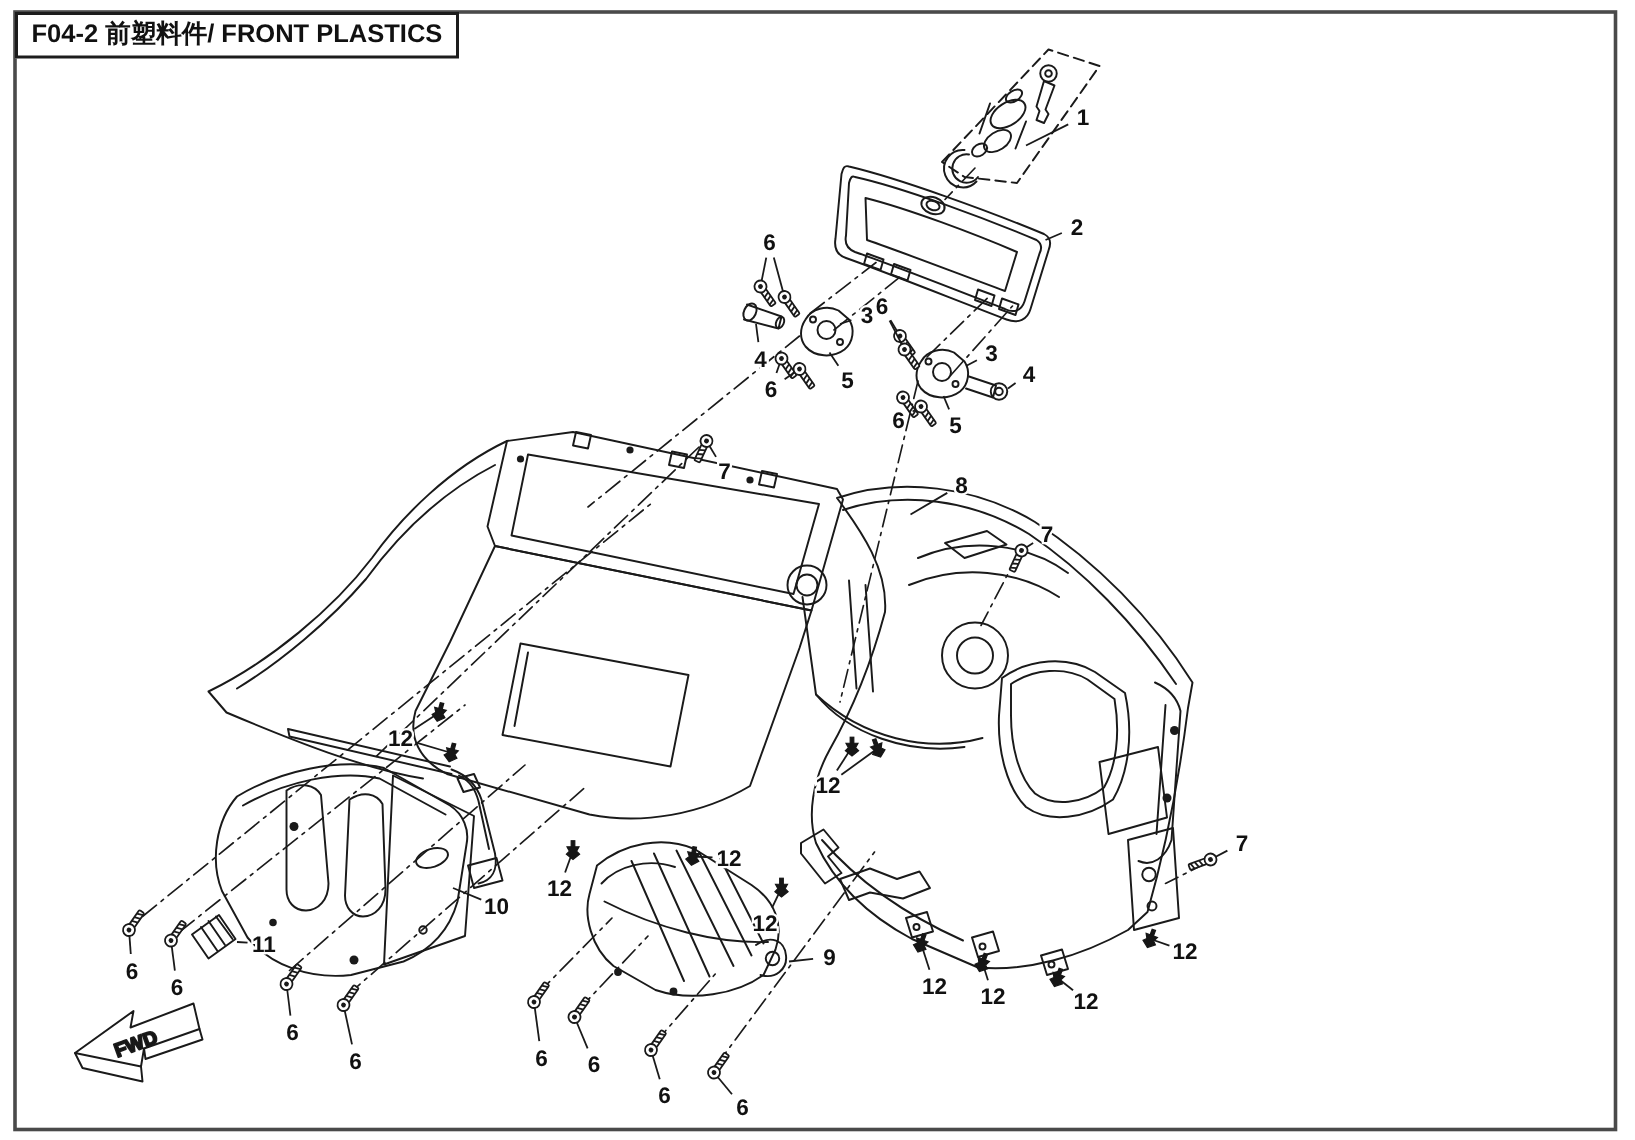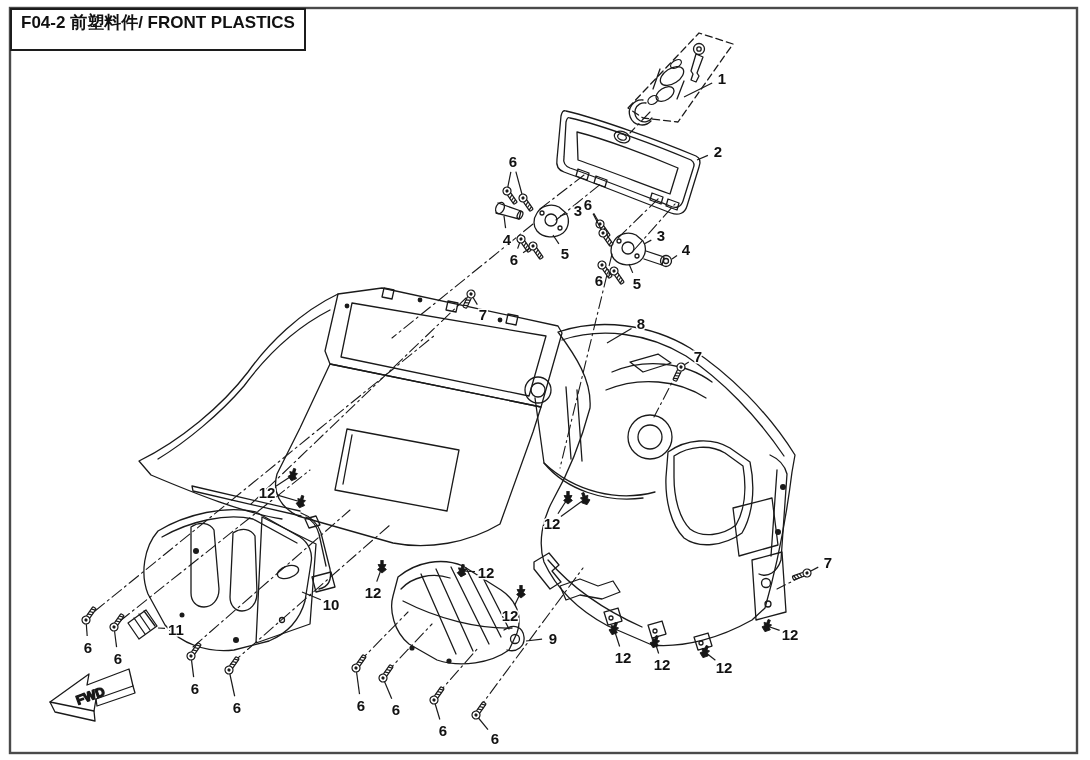--- a/index.html
+++ b/index.html
@@ -1,20 +1,20 @@
 <!DOCTYPE html>
 <html><head>
 <meta charset="utf-8">
 <style>
   html,body{margin:0;padding:0;background:#fff;}
   #page{position:relative;width:1090px;height:760px;background:#fff;overflow:hidden;
         font-family:"Liberation Sans", sans-serif;}
   #page svg{position:absolute;left:0;top:0;}
   .title-box{position:absolute;left:10px;top:8px;z-index:5;background:#fff;
-             border:2px solid #1c1c1c;padding:3px 9px 16px;
+             border:2px solid #1c1c1c;padding:3px 9px 4px;
              font:bold 17px/1.15 "Liberation Sans", sans-serif;color:#111;
              white-space:nowrap;}
   .art{stroke:#1a1a1a;fill:none;stroke-width:1.3;stroke-linejoin:round;stroke-linecap:round;}
   .dash{stroke-dasharray:7 4;}
   .dashdot{stroke-dasharray:12 4 2 4;stroke-width:1.1;}
   .leader{stroke:#1a1a1a;stroke-width:1.2;fill:none;}
   .callout{font:bold 15px "Liberation Sans", sans-serif;fill:#111;text-anchor:middle;
            paint-order:stroke;stroke:#ffffff;stroke-width:3px;}
   .fwd-label{font:bold 13px "Liberation Sans", sans-serif;fill:#111;text-anchor:middle;}
   .dot{fill:#1a1a1a;stroke:none;}

